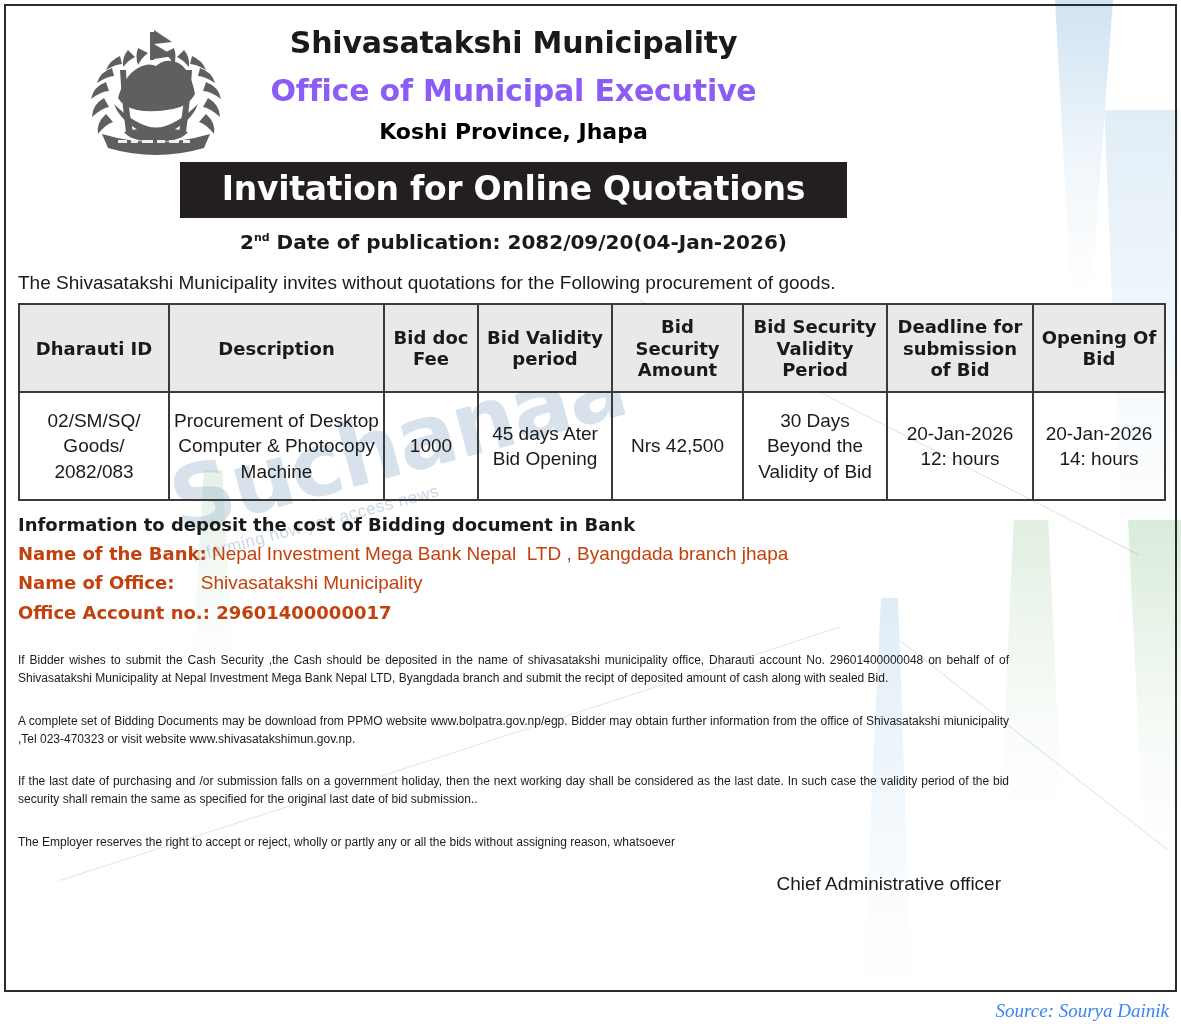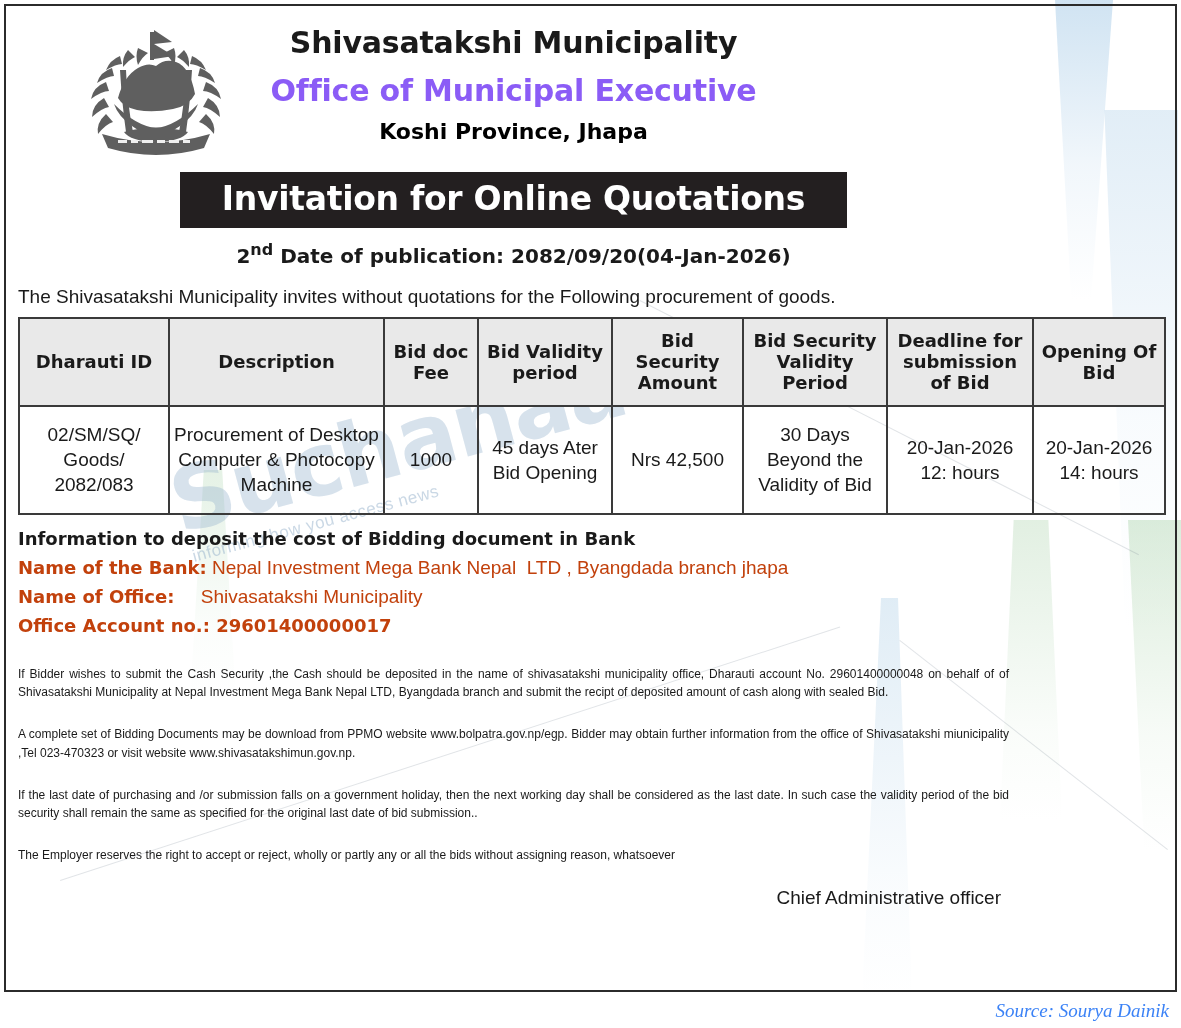--- a/index.html
+++ b/index.html
@@ -152,21 +152,21 @@
     letter-spacing: -0.2px;
   }
   .org-sub {
     font-family: "DejaVu Sans", sans-serif;
     font-weight: bold;
     font-size: 22px;
     color: #000000;
     margin-top: 13px;
   }
   .banner-wrap {
-    margin-top: 28px;
+    margin-top: 18px;
     text-align: center;
   }
   .banner {
     display: inline-block;
     background: #231f20;
     color: #ffffff;
     font-family: "DejaVu Sans", sans-serif;
     font-weight: bold;
     font-size: 33px;
     padding: 9px 42px 11px 42px;
@@ -175,21 +175,21 @@
   }
   .pub-date {
     font-family: "DejaVu Sans", sans-serif;
     font-weight: bold;
     font-size: 20px;
     color: #1a1a1a;
     margin-top: 12px;
     text-align: center;
   }
   .pub-date sup {
-    font-size: 16px;
+    font-size: 11px;
     vertical-align: super;
   }
 
   
   .intro {
     position: relative;
     z-index: 3;
     font-size: 19px;
     color: #1a1a1a;
     margin-top: 18px;

